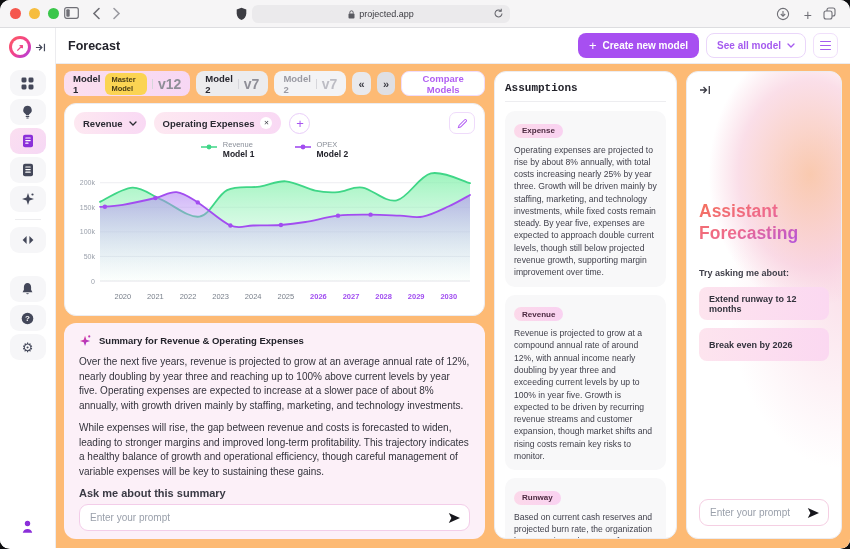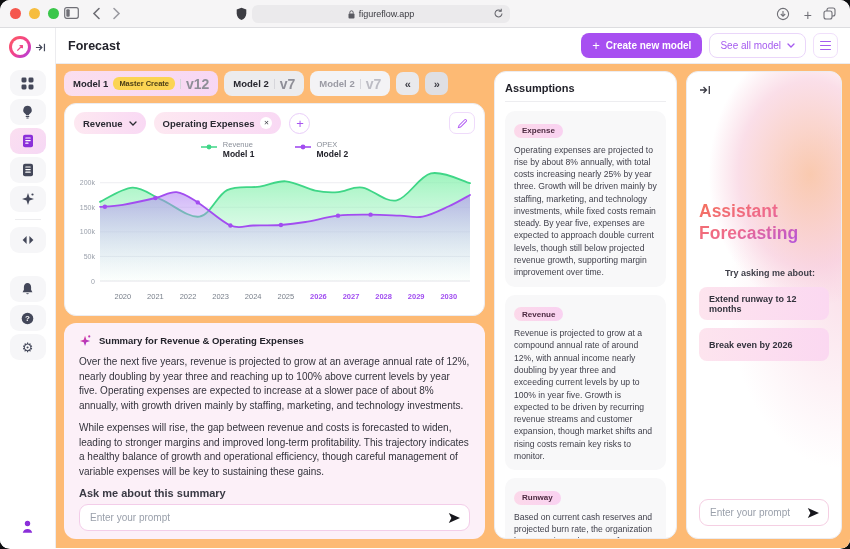--- a/index.html
+++ b/index.html
@@ -31,21 +31,21 @@
   .avatar { margin-top:auto; color:#8b2fd9; }
 
   .rightside { flex:1; display:flex; flex-direction:column; min-width:0; }
   .appbar { height:36px; background:#fff; border-bottom:1px solid #ececef; display:flex; align-items:center; padding:0 12px; }
   .pagetitle { font-size:12.5px; font-weight:700; color:#23232b; }
   .appbar-right { margin-left:auto; display:flex; align-items:center; gap:7px; }
   .btn-create { display:flex; align-items:center; gap:6px; background:#a74ff1; border-radius:8px; height:25px; padding:0 11px;
                 color:#fff; font-size:10px; font-weight:700; }
   .btn-create .pl { font-size:13px; font-weight:400; line-height:1; }
   .btn-seeall { display:flex; align-items:center; gap:6px; background:#fff; border:1px solid #ead6fa; border-radius:8px; height:25px; padding:0 10px;
-                color:#a55bef; font-size:10px; font-weight:400; }
+                color:#a55bef; font-size:10px; font-weight:700; }
   .btn-menu { width:25px; height:25px; border-radius:7px; border:1px solid #f0dffb; background:#fff; display:flex; flex-direction:column; gap:2.5px; align-items:center; justify-content:center; }
   .btn-menu i { display:block; width:11px; height:1.6px; background:#a55bef; border-radius:1px; }
 
   .content { flex:1; background:#fdba74; display:flex; gap:9px; padding:7px 8px 9px; min-height:0; }
   .card { background:#fff; border-radius:12px; border:1px solid #ececf0; }
 
   
   .col1 { width:421px; display:flex; flex-direction:column; gap:7px; min-height:0; }
   .tabsrow { display:flex; align-items:center; gap:6px; height:25px; flex:none; }
   .mtab { display:flex; align-items:center; gap:5px; height:25px; padding:0 9px; border-radius:8px; background:#ececee; font-size:9.5px; font-weight:700; color:#26262e; }
@@ -76,36 +76,36 @@
   .sumtitle { font-size:9.5px; font-weight:700; color:#23232b; }
   .sump { margin-top:8px; font-size:10px; line-height:1.45; color:#33333c; }
   .asklabel { margin-top:auto; font-size:11px; font-weight:600; color:#3a3a44; padding-top:8px; }
   .promptrow { position:relative; margin-top:5px; }
   .prompt { width:100%; height:27px; border:1px solid #f3cde9; border-radius:9px; background:#fff; padding:0 30px 0 10px; font-size:10px; color:#2b2b33; outline:none; font-family:"Liberation Sans",sans-serif; }
   .prompt::placeholder { color:#9aa0ab; }
   .sendbtn { position:absolute; right:9px; top:7px; width:14px; height:14px; display:flex; align-items:center; justify-content:center; background:none; border:none; }
 
   
   .col2 { width:183px; padding:10px 10px; overflow:hidden; display:flex; flex-direction:column; }
-  .asm-title { font-size:11px; font-weight:700; color:#23232b; padding-bottom:7px; border-bottom:1px solid #ededf0; }
+  .asm-title { font-size:11px; font-weight:700; color:#23232b; padding-bottom:7px; border-bottom:1px solid #ededf0;font-family:Liberation Mono, monospace; }
   .asm-list { display:flex; flex-direction:column; gap:8px; margin-top:9px; }
   .asm-card { background:#f8f8f9; border-radius:10px; padding:8px 9px; }
   .asm-badge { display:inline-block; background:linear-gradient(90deg,#fcd9ea,#f9d2f1); border-radius:8px; padding:2.5px 8px; font-size:8px; font-weight:700; color:#4c2a40; }
   .asm-text { margin-top:6px; font-size:8.6px; line-height:1.43; color:#3f3f4a; }
 
   
   .col3 { flex:1; position:relative; overflow:hidden; padding:12px 12px; display:flex; flex-direction:column; }
   .col3::before { content:""; position:absolute; inset:0;
      background: radial-gradient(130px 170px at 80% 22%, rgba(248,186,150,.75), rgba(247,196,214,.55) 55%, rgba(255,255,255,0) 78%),
                  radial-gradient(150px 230px at 100% 48%, rgba(247,203,219,.55), rgba(255,255,255,0) 75%);
      pointer-events:none; }
   .col3 > * { position:relative; }
   .ai-title { margin-top:104px; font-size:17.5px; font-weight:700; line-height:1.27;
       background:linear-gradient(150deg,#f4705f 5%,#ee6a8e 45%,#a44ef0 95%); -webkit-background-clip:text; background-clip:text; color:transparent; }
-  .try { margin-top:24px; font-size:9px; font-weight:600; color:#3f3f49;margin-left:26px; }
+  .try { margin-top:24px; font-size:9px; font-weight:600; color:#3f3f49; }
   .sugs { display:flex; flex-direction:column; gap:8px; margin-top:9px; }
   .sug { height:33px; border-radius:8px; background:linear-gradient(90deg,#fde4ee,#fbd8f1); display:flex; align-items:center; padding:0 10px;
          font-size:9px; font-weight:600; color:#32323c; }
   .ai-inputrow { margin-top:auto; position:relative; }
 </style>
 </head>
 <body>
 
 <div class="stage">
 
@@ -134,21 +134,21 @@
     <span class="c-ic" style="left:236px; top:7px;">
       <svg width="11" height="14" viewBox="0 0 11 14">
           <path d="M5.5 .8 L10.3 2.6 V6.3 C10.3 9.6 8.4 11.8 5.5 13.1 C2.6 11.8 .7 9.6 .7 6.3 V2.6 Z" fill="#3d3d43"></path>
         </svg>
     </span>
     <div class="urlbar">
       <svg width="7" height="9" viewBox="0 0 7 9">
           <rect x="0.5" y="3.6" width="6" height="5" rx="1" fill="#5a5a61"></rect>
           <path d="M1.8 3.6 V2.5 a1.7 1.7 0 0 1 3.4 0 V3.6" fill="none" stroke="#5a5a61" stroke-width="1"></path>
         </svg>
-      <span>figureflow.app</span>
+      <span>projected.app</span>
       <span class="reload">
         <svg width="11" height="11" viewBox="0 0 12 12">
             <path d="M9.8 6 a3.8 3.8 0 1 1 -1.1 -2.7" fill="none" stroke="#63636a" stroke-width="1.1"></path>
             <path d="M9 .8 L9 3.6 L6.2 3.6" fill="none" stroke="#63636a" stroke-width="1.1"></path>
           </svg>
       </span>
     </div>
     <span class="c-ic" style="right:60px;">
       <svg width="14" height="14" viewBox="0 0 14 14">
           <circle cx="7" cy="7" r="5.6" fill="none" stroke="#6f6f76" stroke-width="1.1"></circle>
@@ -266,36 +266,37 @@
             </button>
         </div>
       </header>
 
       <div class="content">
 
         <div class="col1">
           <div class="tabsrow">
             <div class="mtab mtab1">
               <span>Model 1</span>
-              <span class="badge-master">Master Create</span>
+              <span class="badge-master">Master Model</span>
               <span class="vsep"></span>
               <span class="ver">v12</span>
             </div>
             <div class="mtab">
               <span>Model 2</span>
               <span class="vsep"></span>
               <span class="ver">v7</span>
             </div>
             <div class="mtab mtab3">
               <span>Model 2</span>
               <span class="vsep"></span>
               <span class="ver">v7</span>
             </div>
             <div class="pagerbtn">«</div>
             <div class="pagerbtn next">»</div>
+            <button class="btn-compare">Compare Models</button>
           </div>
 
           <div class="card chartcard">
             <div class="pillsrow">
               <div class="pill">
                 <span>Revenue</span>
                 <svg width="8" height="5" viewBox="0 0 8 5">
                     <path d="M1 1 L4 4 L7 1" fill="none" stroke="#2b2b33" stroke-width="1.3" stroke-linecap="round"></path>
                   </svg>
               </div>

